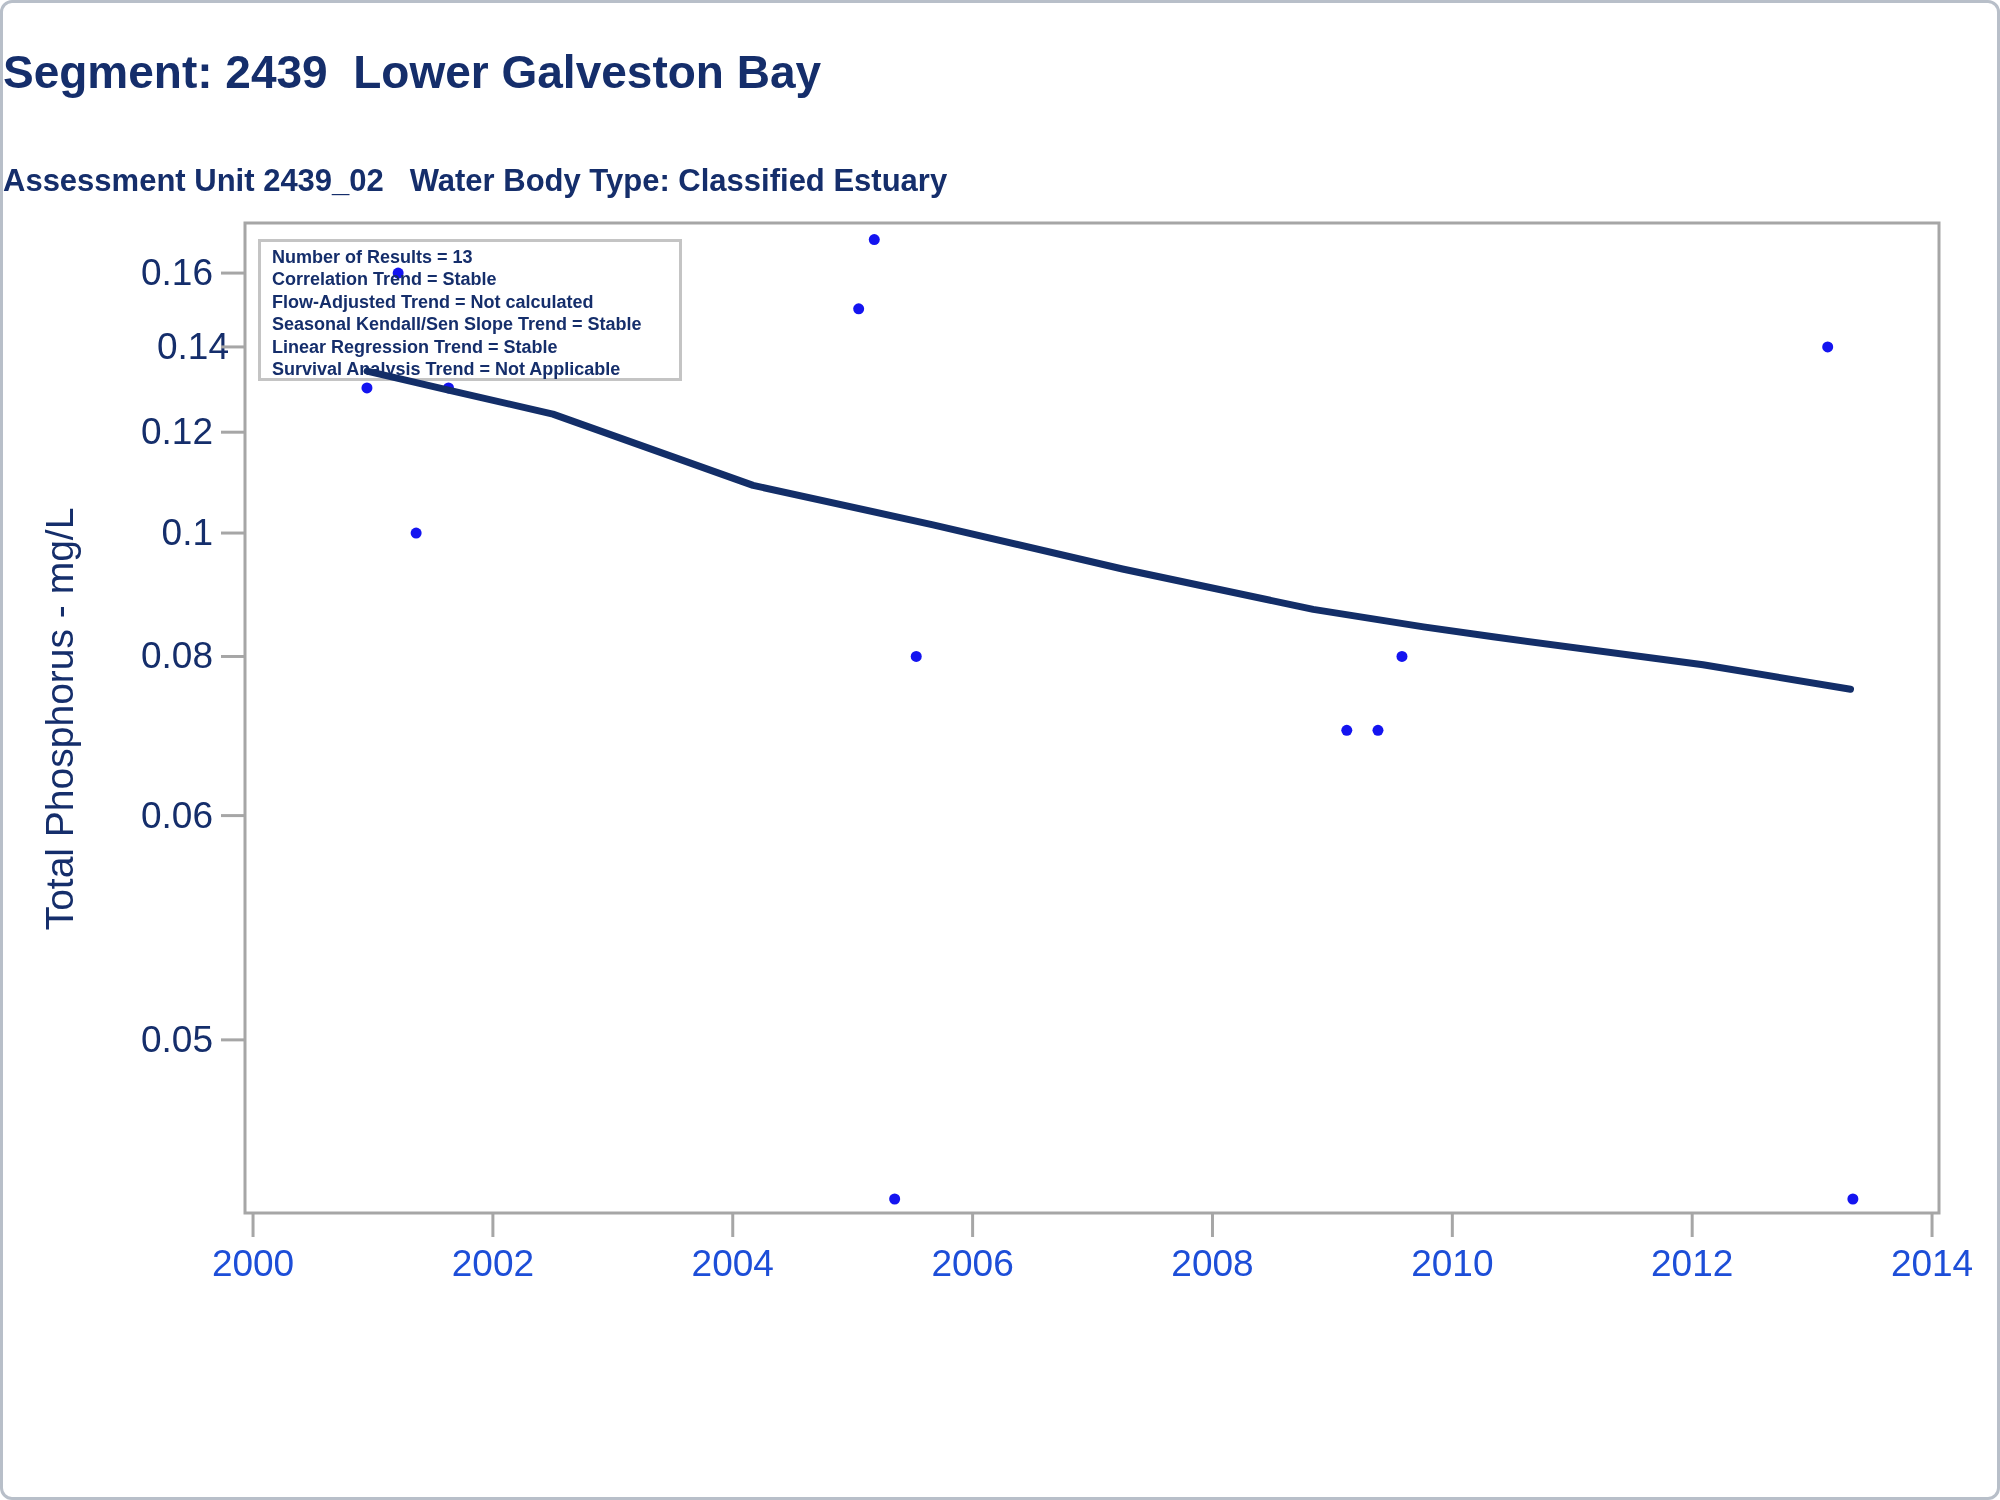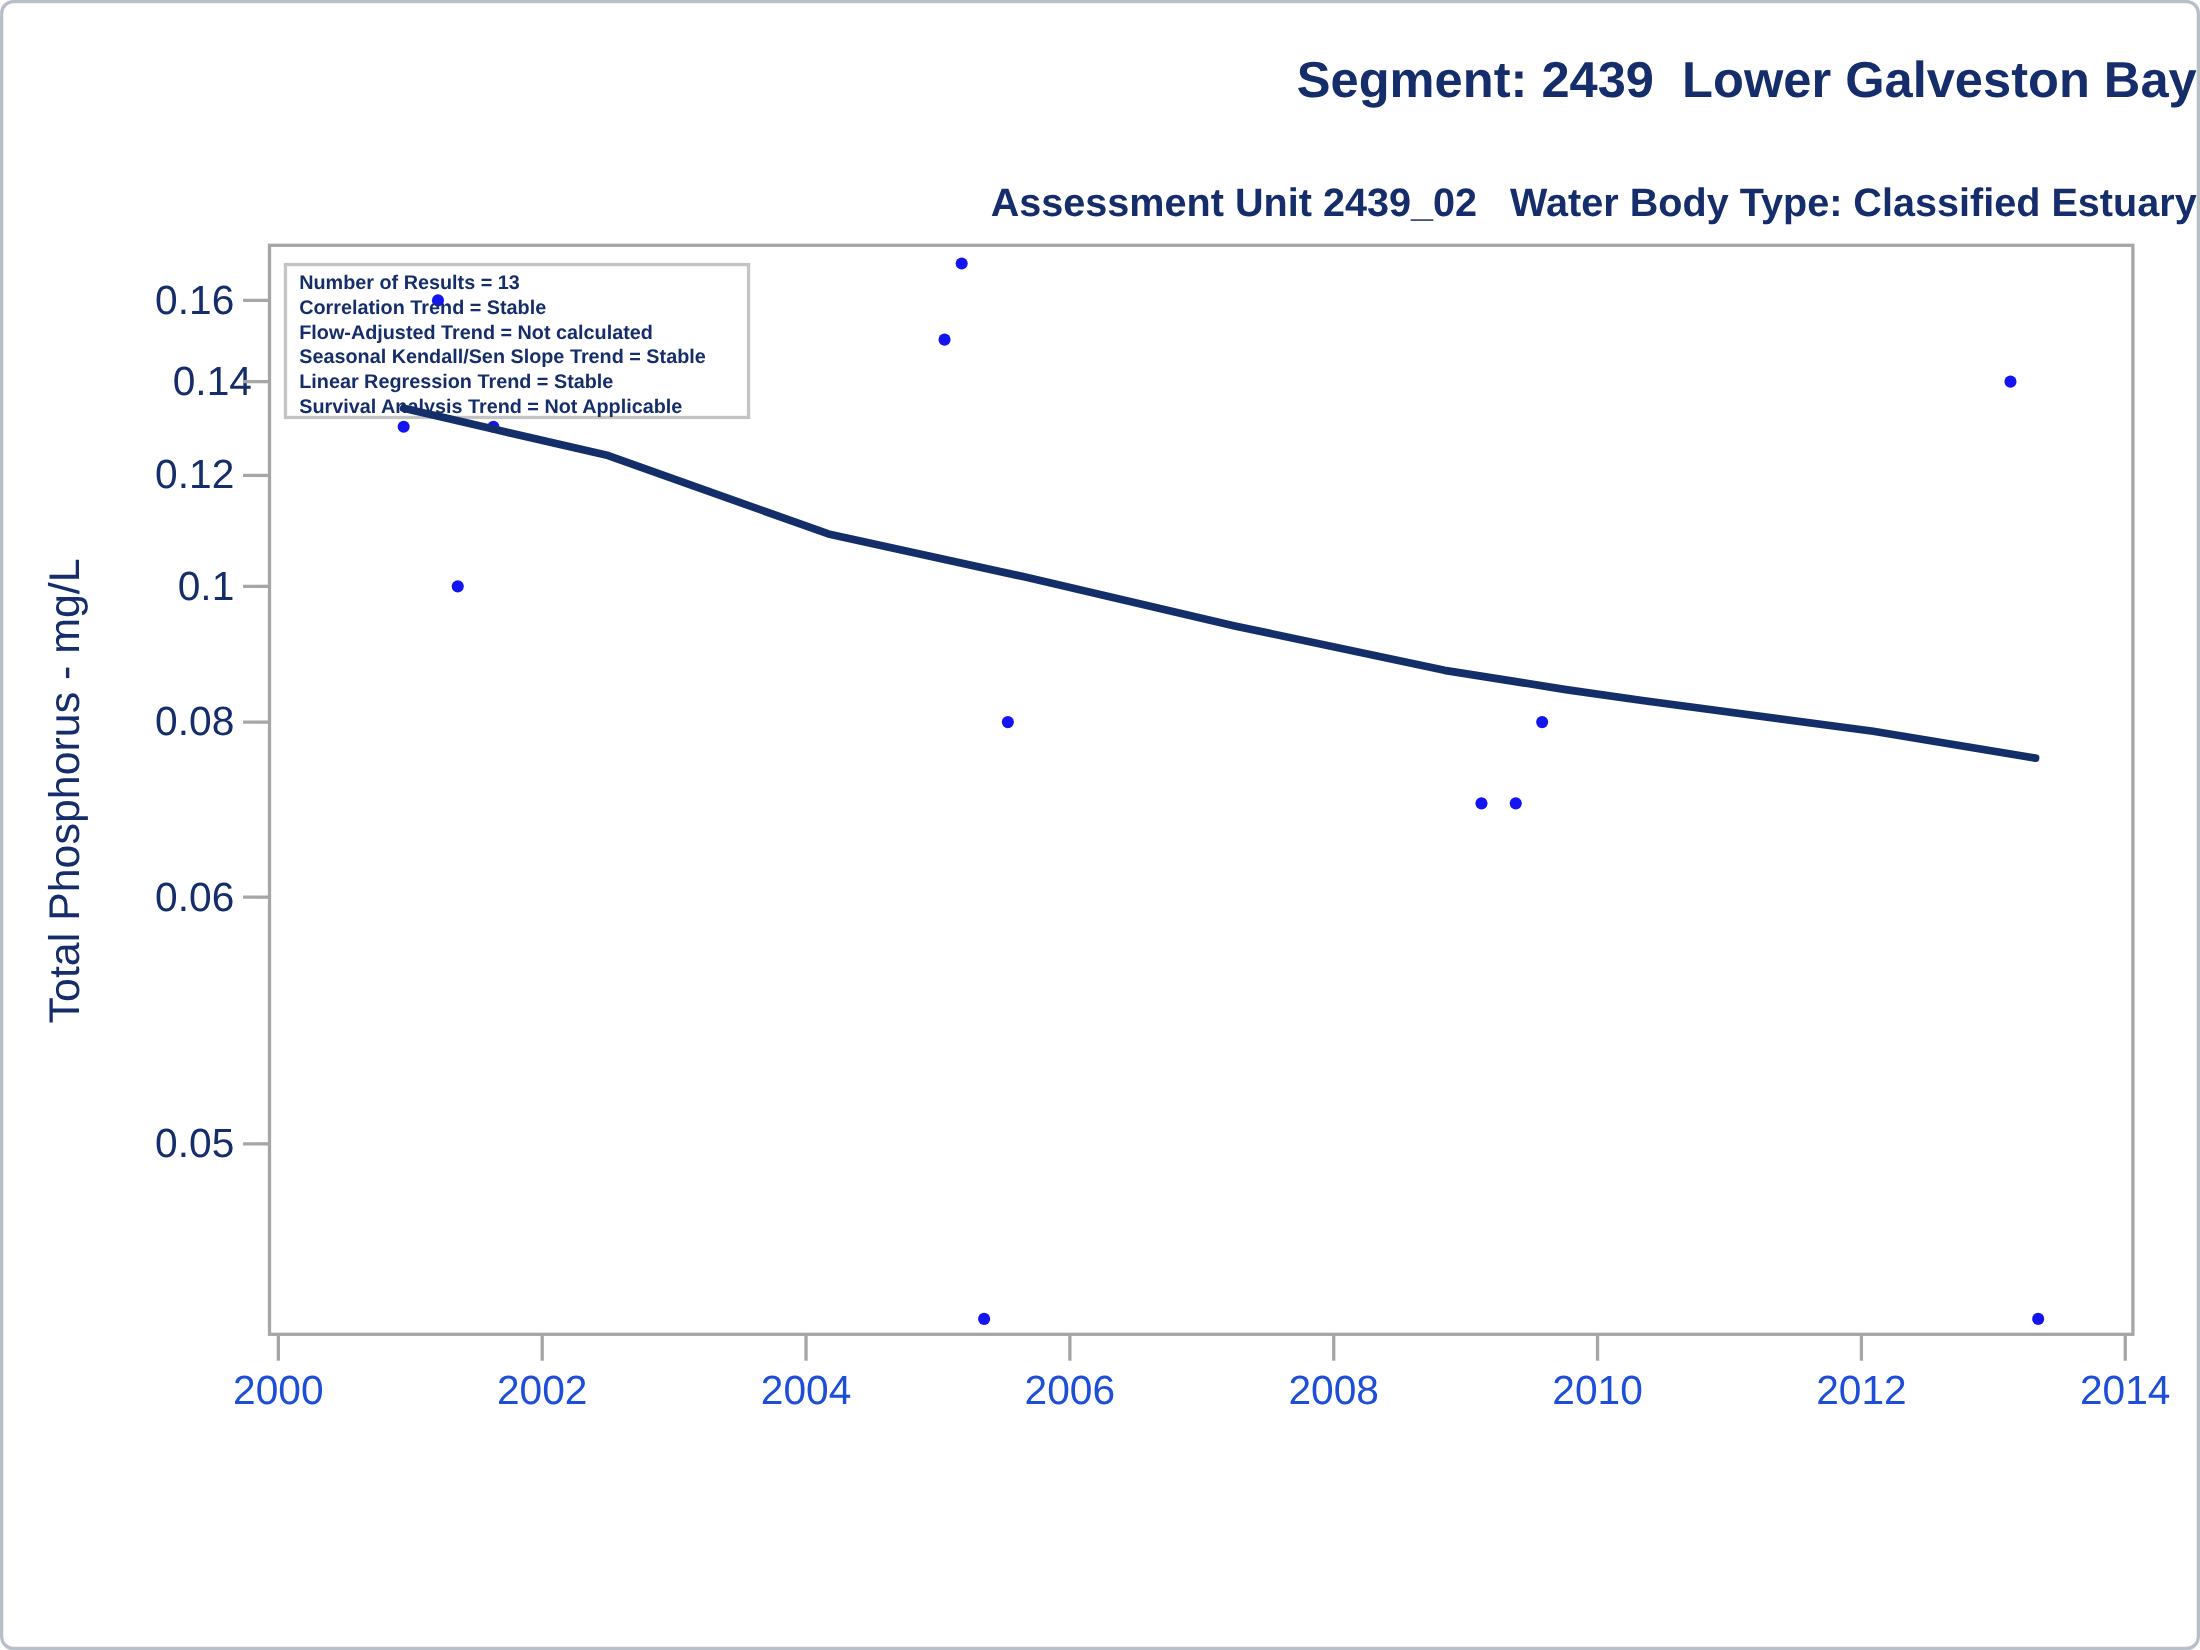--- a/index.html
+++ b/index.html
@@ -1,21 +1,21 @@
 <!DOCTYPE html>
 <html><head>
 <meta charset="utf-8">
 <style>
   html,body{margin:0;padding:0;background:#ffffff;}
   body{width:2000px;height:1500px;font-family:"Liberation Sans",sans-serif;position:relative;}
   .figure{position:absolute;left:0;top:0;width:1994px;height:1494px;border:3px solid #b8bfc9;border-radius:12px;background:#ffffff;overflow:hidden;}
-  .title{position:absolute;left:0;width:100%;text-align:right;color:#152e6b;font-weight:bold;white-space:pre;}
+  .title{position:absolute;left:0;width:100%;text-align:left;color:#152e6b;font-weight:bold;white-space:pre;}
   .t1{top:42px;font-size:46px;}
   .t2{top:103px;font-size:40px;}
-  .t3{top:160px;font-size:36px;}
+  .t3{top:160px;font-size:31px;}
   .yaxis-title{position:absolute;left:-438px;top:692px;width:990px;height:48px;line-height:48px;
     text-align:center;color:#152e6b;font-size:39px;transform:rotate(-90deg);}
   .statsbox-bg{position:absolute;left:255px;top:236px;width:424px;height:142px;background:#ffffff;
     border:3px solid #c4c4c4;box-sizing:border-box;z-index:1;}
   .statsbox-text{position:absolute;left:269px;top:243px;z-index:3;color:#152e6b;font-weight:bold;
     font-size:18px;line-height:22.4px;white-space:pre;}
   svg.layer{position:absolute;left:0;top:0;z-index:2;pointer-events:none;}
   svg.layer-top{z-index:4;}
   .ticklabels{position:absolute;left:0;top:0;z-index:0;}
   .xtick-label{position:absolute;width:180px;text-align:center;font-size:37px;color:#1d4ed8;top:1240px;}

